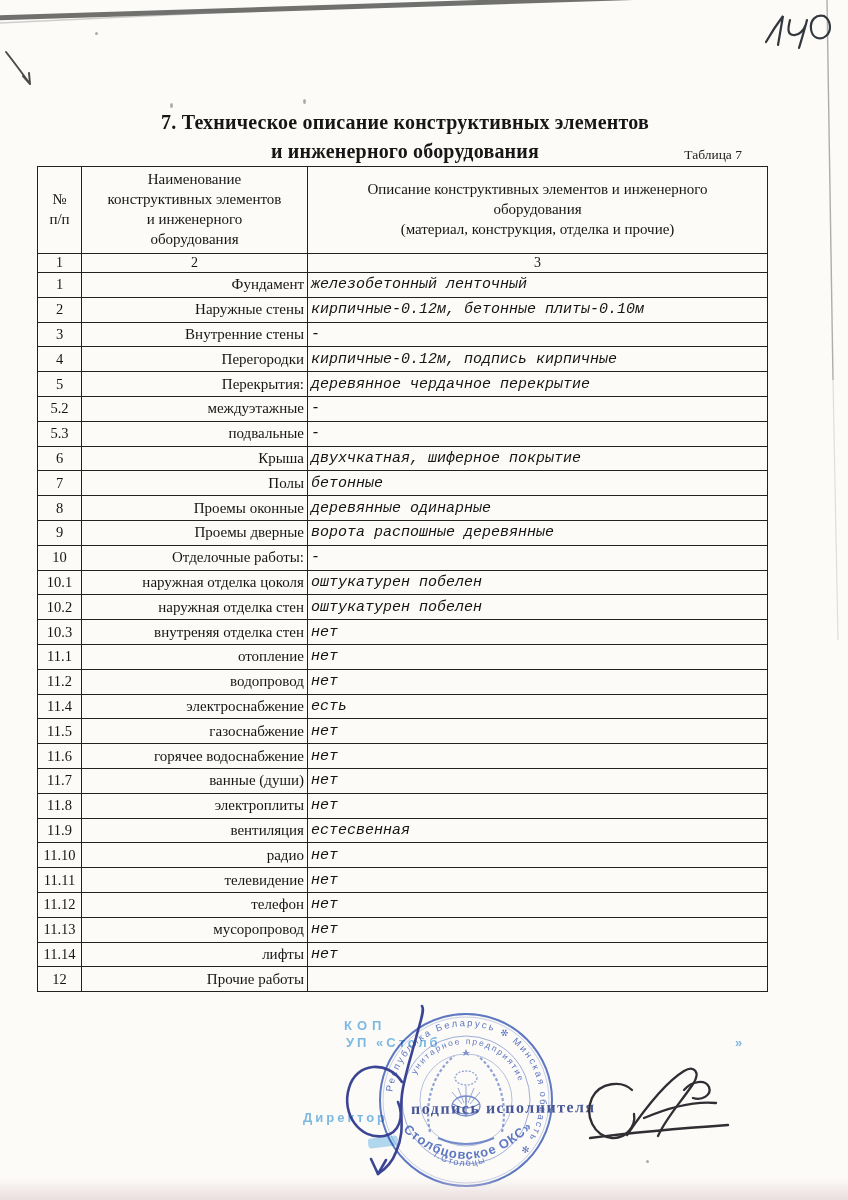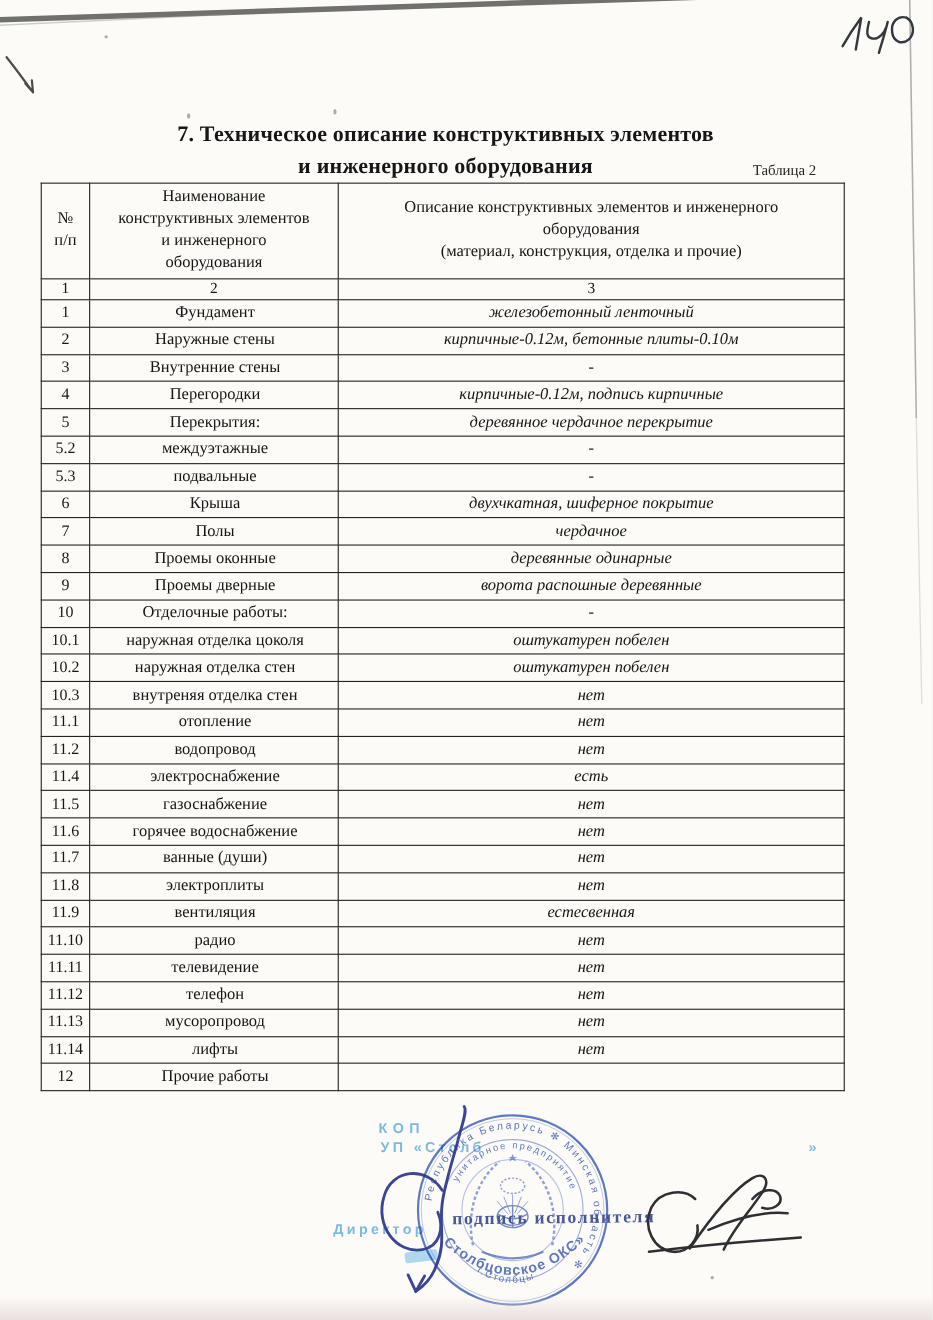--- a/index.html
+++ b/index.html
@@ -30,22 +30,22 @@
   table.tech col.c-desc{width:460px;}
   table.tech td,table.tech th{
     border:1.6px solid #242220;
     padding:1px 3px;vertical-align:middle;
     overflow:hidden;font-weight:normal;
   }
   table.tech thead th{height:84px;text-align:center;line-height:1.32;white-space:pre-line;}
   tr.colnums td{height:16px;text-align:center;font-size:14px;}
   tbody.rows td{height:21.8px;}
   tbody.rows td.num{text-align:center;font-size:14.5px;}
-  tbody.rows td.name{text-align:center;padding-left:5px;}
-  tbody.rows td.desc{text-align:center;font-style:italic;font-size:15px;}
+  tbody.rows td.name{text-align:right;padding-left:5px;}
+  tbody.rows td.desc{text-align:left;font-style:italic;font-size:15px;font-family:Liberation Mono, monospace;}
   
   .artifact{position:absolute;pointer-events:none;}
   .speck{position:absolute;background:#6c6c6c;border-radius:50%;opacity:.55;}
   .bottom-strip{
     position:absolute;left:0;bottom:0;width:848px;height:22px;
     background:linear-gradient(to bottom, rgba(236,226,226,0), rgba(231,217,218,.85));
   }
   
   .blue-type{
     position:absolute;color:#66aede;opacity:.85;
@@ -92,21 +92,21 @@
   <div class="speck" style="left:95px;top:32px;width:3px;height:3px"></div>
   <div class="speck" style="left:170px;top:103px;width:3px;height:5px"></div>
   <div class="speck" style="left:303px;top:99px;width:3px;height:5px"></div>
   <div class="speck" style="left:646px;top:1160px;width:3px;height:3px"></div>
 
   <div class="doc-title">
     <div>7. Техническое описание конструктивных элементов</div>
     <div>и инженерного оборудования</div>
   </div>
 
-  <div class="table-label">Таблица 2</div>
+  <div class="table-label">Таблица 7</div>
 
   <table class="tech">
     <colgroup>
         <col class="c-num">
         <col class="c-name">
         <col class="c-desc">
       </colgroup>
     <thead>
       <tr>
         <th>№
@@ -162,21 +162,21 @@
           <td class="desc">-</td>
         </tr>
         <tr>
           <td class="num">6</td>
           <td class="name">Крыша</td>
           <td class="desc">двухчкатная, шиферное покрытие</td>
         </tr>
         <tr>
           <td class="num">7</td>
           <td class="name">Полы</td>
-          <td class="desc">чердачное</td>
+          <td class="desc">бетонные</td>
         </tr>
         <tr>
           <td class="num">8</td>
           <td class="name">Проемы оконные</td>
           <td class="desc">деревянные одинарные</td>
         </tr>
         <tr>
           <td class="num">9</td>
           <td class="name">Проемы дверные</td>
           <td class="desc">ворота распошные деревянные</td>

